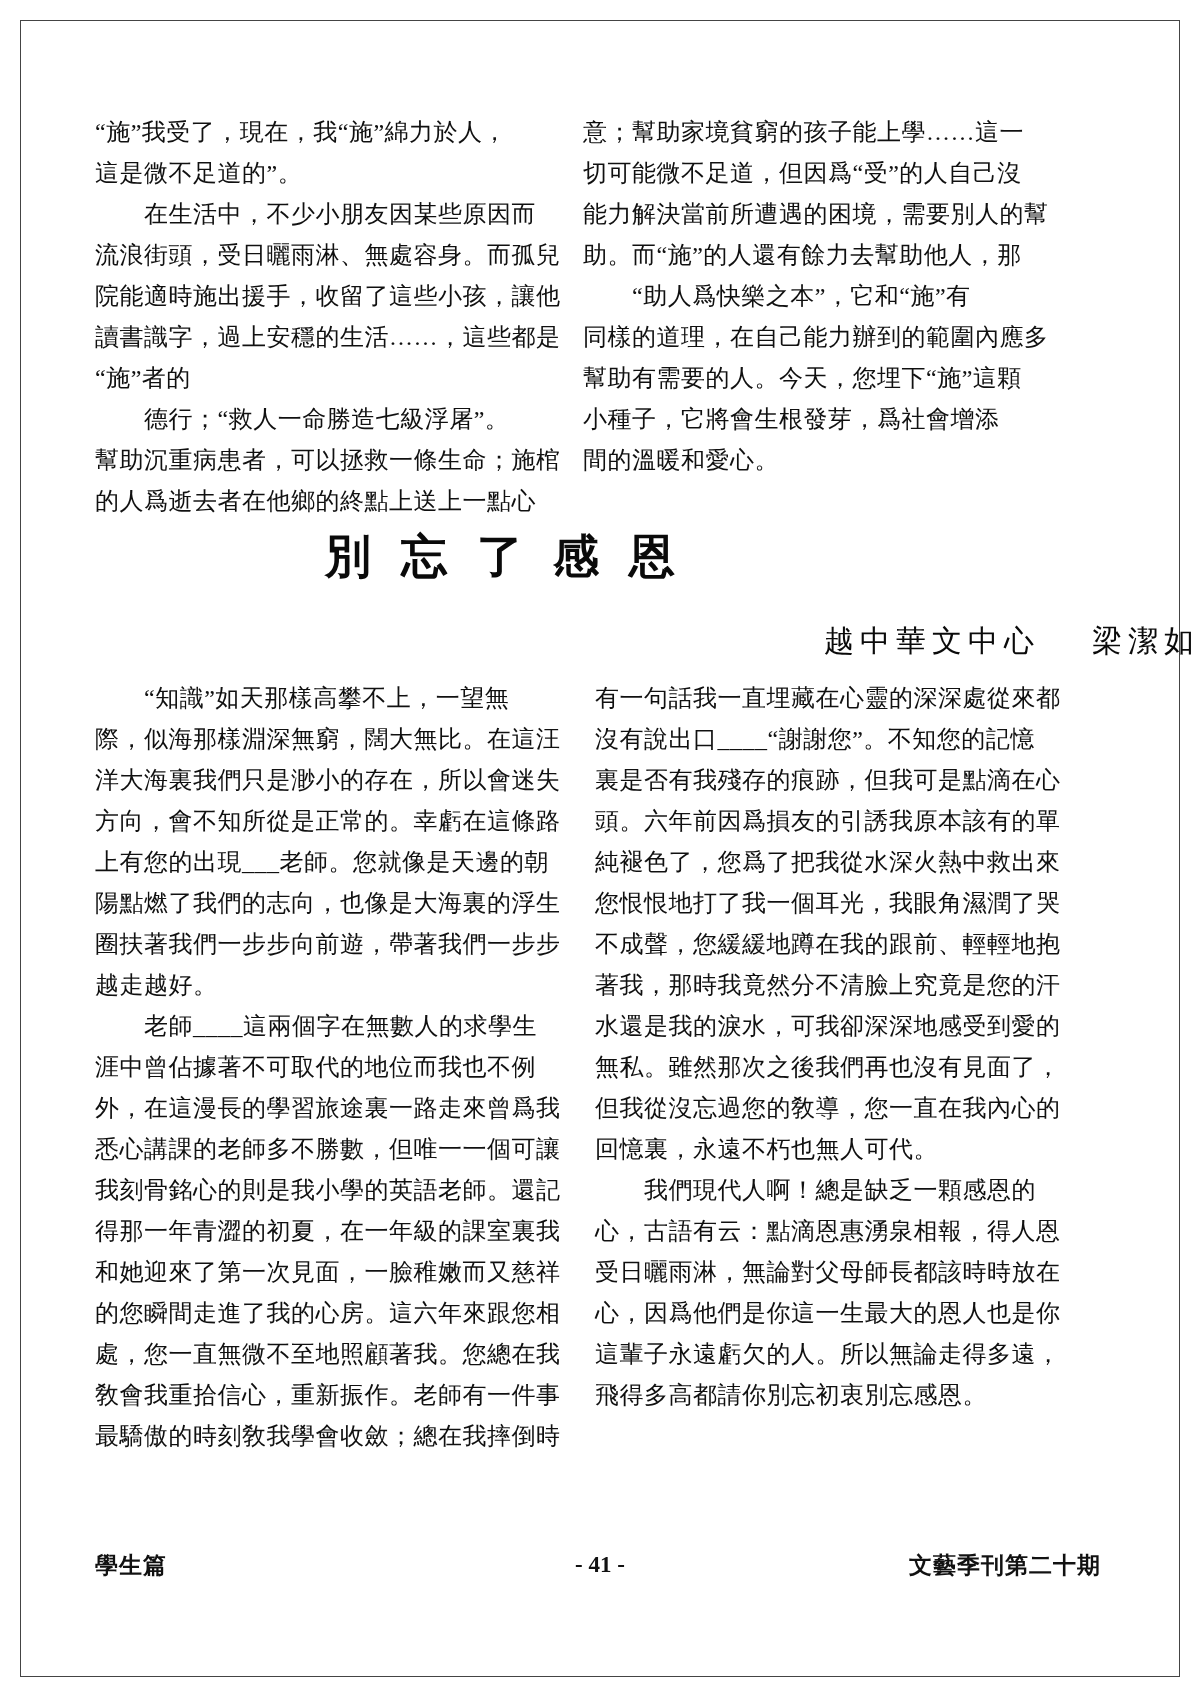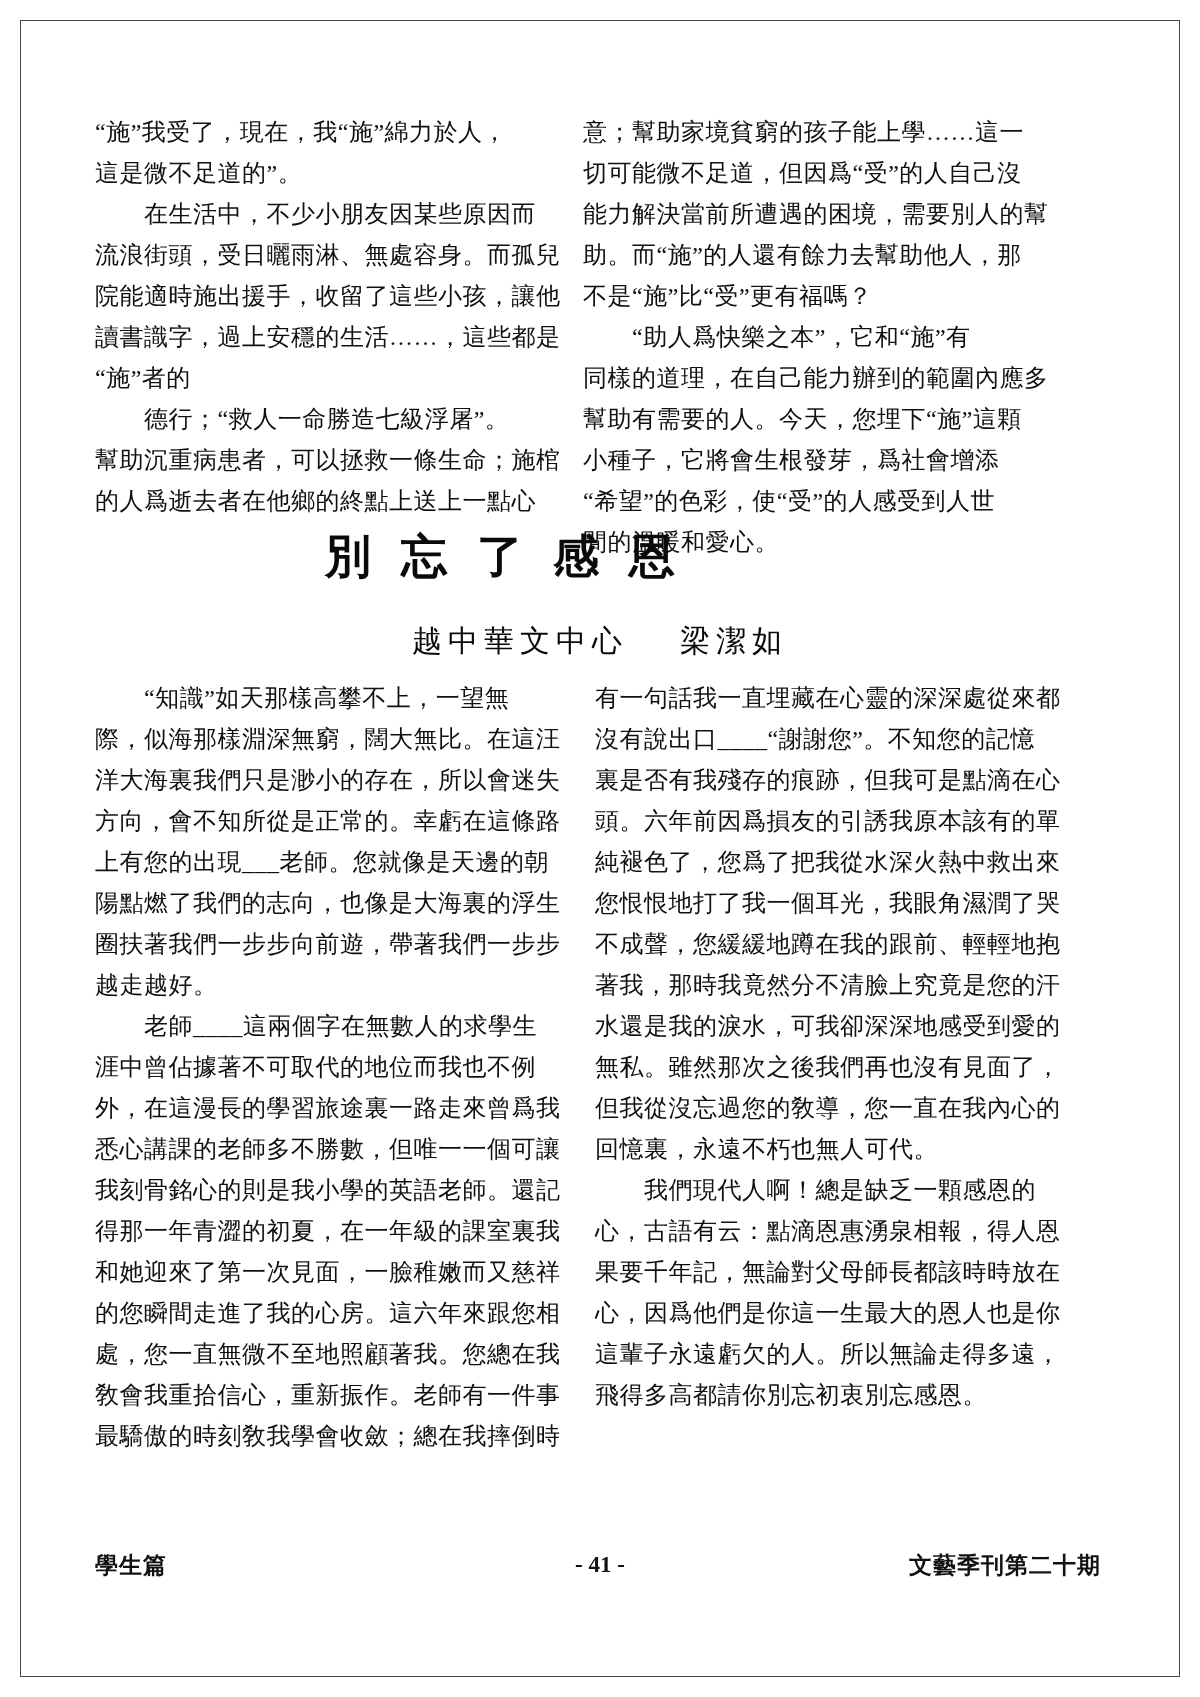--- a/index.html
+++ b/index.html
@@ -60,21 +60,21 @@
     text-indent: 30px; 
     color: #0a0a0a;
   }
   .byline {
     position: absolute;
     top: 618px;
     left: 0;
     width: 1200px;
     height: 46px;
     line-height: 46px;
-    text-align: center;
+    text-align: right;
     font-size: 30px;
     letter-spacing: 6px;
     color: #0a0a0a;
   }
   .byline .affiliation { margin-right: 52px; }
   .footer {
     position: absolute;
     top: 1548px;
     left: 95px;
     width: 1010px;
@@ -120,26 +120,24 @@
         <div class="line">“施”者的</div>
         <div class="line">　　德行；“救人一命勝造七級浮屠”。</div>
         <div class="line">幫助沉重病患者，可以拯救一條生命；施棺</div>
         <div class="line">的人爲逝去者在他鄉的終點上送上一點心</div>
       </div>
     <div class="col">
         <div class="line">意；幫助家境貧窮的孩子能上學……這一</div>
         <div class="line">切可能微不足道，但因爲“受”的人自己沒</div>
         <div class="line">能力解決當前所遭遇的困境，需要別人的幫</div>
         <div class="line">助。而“施”的人還有餘力去幫助他人，那</div>
-        <div class="line">不是“施”比“受”更有福嗎？</div>
         <div class="line">　　“助人爲快樂之本”，它和“施”有</div>
         <div class="line">同樣的道理，在自己能力辦到的範圍內應多</div>
         <div class="line">幫助有需要的人。今天，您埋下“施”這顆</div>
         <div class="line">小種子，它將會生根發芽，爲社會增添</div>
-        <div class="line">“希望”的色彩，使“受”的人感受到人世</div>
         <div class="line">間的溫暖和愛心。</div>
       </div>
   </div>
 
   <div class="article-title">別忘了感恩</div>
 
   <div class="byline">
     <span class="affiliation">越中華文中心</span><span>梁潔如</span>
   </div>
 
@@ -173,21 +171,21 @@
         <div class="line">純褪色了，您爲了把我從水深火熱中救出來</div>
         <div class="line">您恨恨地打了我一個耳光，我眼角濕潤了哭</div>
         <div class="line">不成聲，您緩緩地蹲在我的跟前、輕輕地抱</div>
         <div class="line">著我，那時我竟然分不清臉上究竟是您的汗</div>
         <div class="line">水還是我的淚水，可我卻深深地感受到愛的</div>
         <div class="line">無私。雖然那次之後我們再也沒有見面了，</div>
         <div class="line">但我從沒忘過您的敎導，您一直在我內心的</div>
         <div class="line">回憶裏，永遠不朽也無人可代。</div>
         <div class="line">　　我們現代人啊！總是缺乏一顆感恩的</div>
         <div class="line">心，古語有云：點滴恩惠湧泉相報，得人恩</div>
-        <div class="line">果要千年記，無論對父母師長都該時時放在</div>
+        <div class="line">受日曬雨淋，無論對父母師長都該時時放在</div>
         <div class="line">心，因爲他們是你這一生最大的恩人也是你</div>
         <div class="line">這輩子永遠虧欠的人。所以無論走得多遠，</div>
         <div class="line">飛得多高都請你別忘初衷別忘感恩。</div>
       </div>
   </div>
 
   <div class="footer">
     <span class="footer-left">學生篇</span>
     <span class="footer-center">- 41 -</span>
     <span class="footer-right">文藝季刊第二十期</span>

